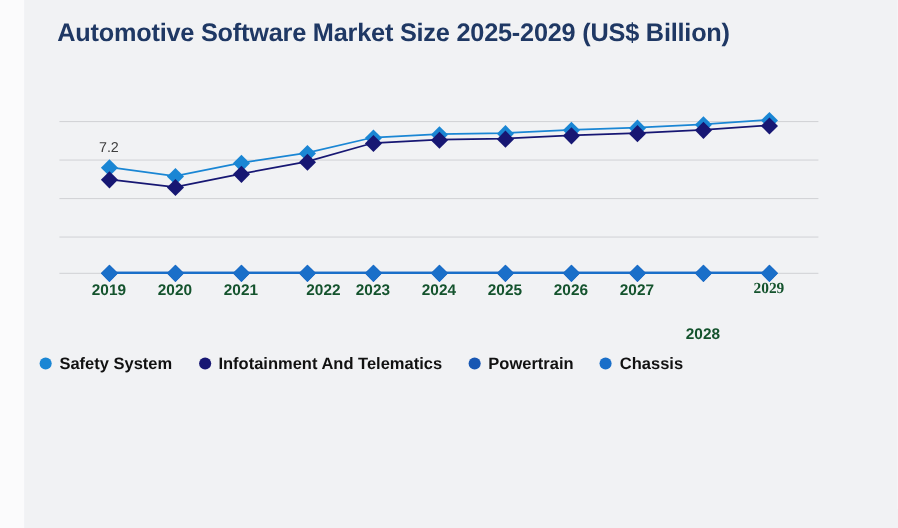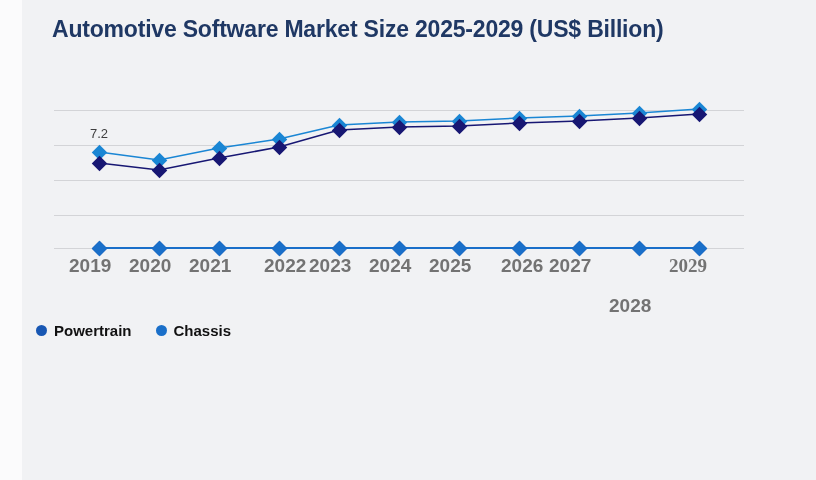--- a/index.html
+++ b/index.html
@@ -48,24 +48,24 @@
   }
   .gridline {
     position: absolute;
     height: 1px;
     background: #d3d4d7;
     left: 54px;
     width: 690px;
   }
   .xtick-label {
     position: absolute;
-    font-size: 19px;
-    font-weight: bold;
-    color: #737373;
-    text-align: left;
+    font-size: 14px;
+    font-weight: bold;
+    color: #14532d;
+    text-align: center;
     width: 60px;
     top: 255px;
   }
   .datalabel {
     position: absolute;
     font-size: 13px;
     color: #3f3f3f;
     text-align: center;
     width: 40px;
   }
@@ -190,32 +190,40 @@
         <div class="marker" style="left: 699px; top: 248px; background: rgb(26, 111, 201);"></div>
       </div>
     <div id="xlabels">
         <div class="xtick-label" style="left: 69px;">2019</div>
         <div class="xtick-label" style="left: 129px;">2020</div>
         <div class="xtick-label" style="left: 189px;">2021</div>
         <div class="xtick-label" style="left: 264px;">2022</div>
         <div class="xtick-label" style="left: 309px;">2023</div>
         <div class="xtick-label" style="left: 369px;">2024</div>
         <div class="xtick-label" style="left: 429px;">2025</div>
-        <div class="xtick-label" style="left: 501px;">2026</div>
+        <div class="xtick-label" style="left: 489px;">2026</div>
         <div class="xtick-label" style="left: 549px;">2027</div>
         <div class="xtick-label" style="left: 609px; margin-top: 40px;">2028</div>
         <div class="xtick-label" style="left: 669px; font-family: Liberation Serif, serif;">2029</div>
       </div>
     <div id="datalabels">
         <div class="datalabel" style="left: 79px; top: 126px;">7.2</div>
       </div>
   </div>
 
   <div class="legend" id="legend">
       <div class="legend-item">
+        <span class="legend-dot" style="background: rgb(26, 134, 212);"></span>
+        <span class="legend-label">Safety System</span>
+      </div>
+      <div class="legend-item">
+        <span class="legend-dot" style="background: rgb(23, 23, 115);"></span>
+        <span class="legend-label">Infotainment And Telematics</span>
+      </div>
+      <div class="legend-item">
         <span class="legend-dot" style="background: rgb(24, 87, 179);"></span>
         <span class="legend-label">Powertrain</span>
       </div>
       <div class="legend-item">
         <span class="legend-dot" style="background: rgb(26, 111, 201);"></span>
         <span class="legend-label">Chassis</span>
       </div>
     </div>
 
 

